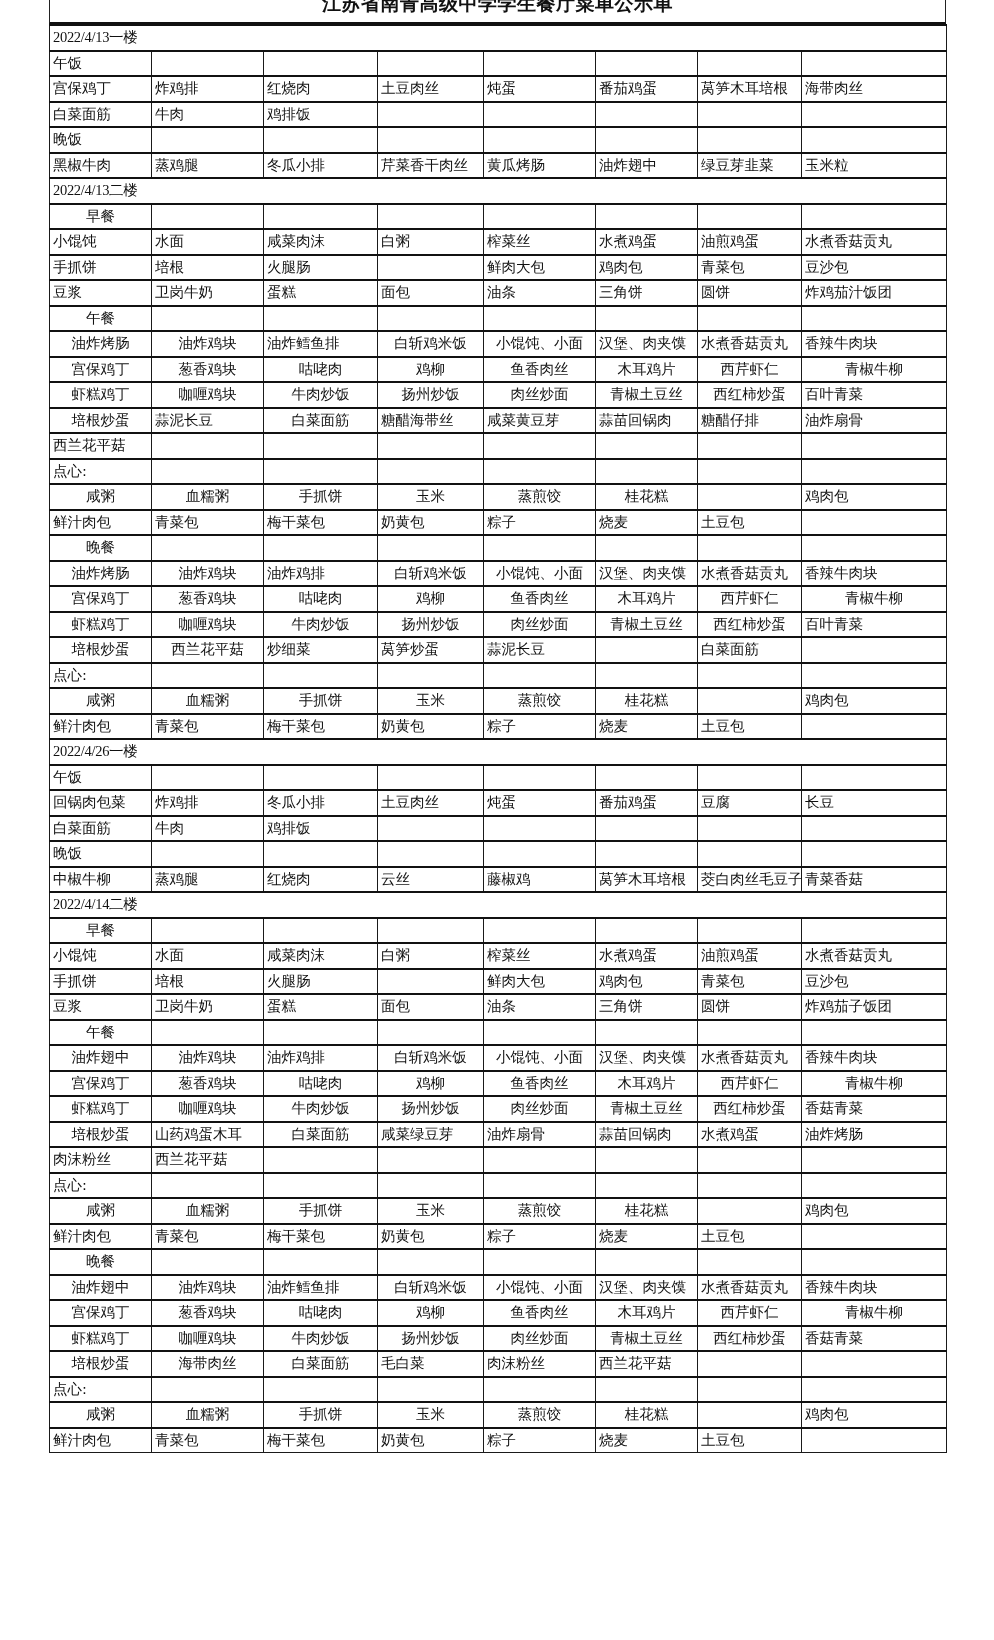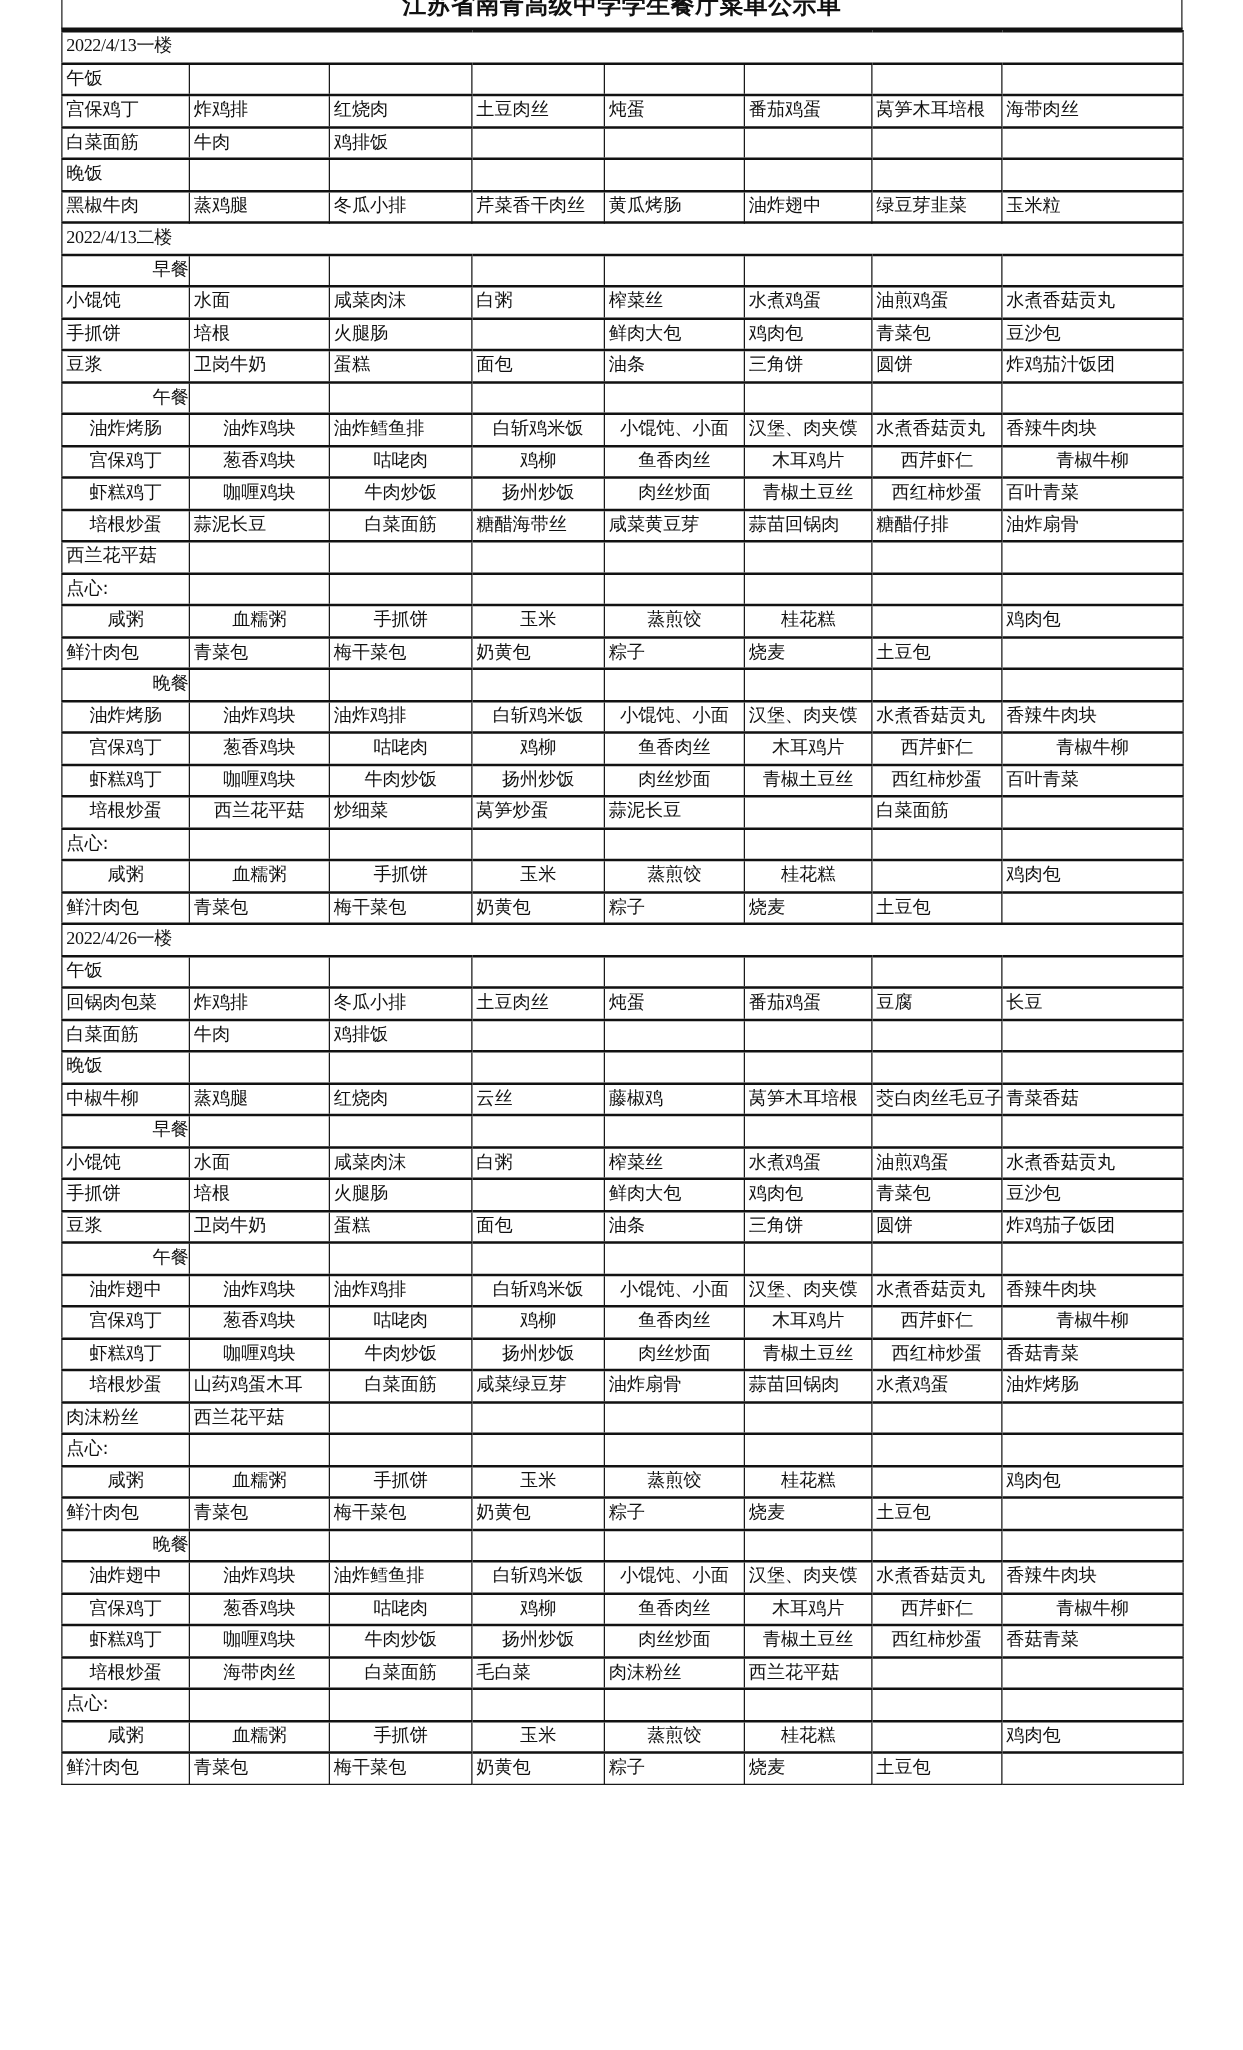--- a/index.html
+++ b/index.html
@@ -9,21 +9,21 @@
   .title-row { height:24px; border-left:1.5px solid #222; border-right:1.5px solid #222;
                border-bottom:2px solid #111; position:relative; overflow:hidden; }
   .title-row span { position:absolute; left:0; right:0; top:-7px; text-align:center;
                     font-size:19px; font-weight:bold; letter-spacing:0.5px; color:#111; }
   table { border-collapse:collapse; table-layout:fixed; width:897px; }
   td { border:1.5px solid #1a1a1a; height:23.5px; padding:0 0 0 3px; font-size:14.5px;
        white-space:nowrap; overflow:visible; line-height:23px; }
   tr.thick td { border-top:2.5px solid #111; }
   td.date { font-family:"Liberation Serif", "DejaVu Serif", serif; font-size:14.5px; letter-spacing:-0.3px; }
   td.meal { font-weight:normal; }
-  td.meal.center { text-align:right; padding-left:0; }
+  td.meal.center { text-align:center; padding-left:0; }
   td.c { text-align:center; padding-left:0; }
   .ovf { position:relative; z-index:2; }
 </style>
 </head>
 <body>
 
 <div id="sheet">
   <div class="title-row">
     <span>江苏省南青高级中学学生餐厅菜单公示单</span>
   </div>
@@ -352,20 +352,23 @@
           <td><span class="ovf">中椒牛柳</span></td>
           <td><span class="ovf">蒸鸡腿</span></td>
           <td><span class="ovf">红烧肉</span></td>
           <td><span class="ovf">云丝</span></td>
           <td><span class="ovf">藤椒鸡</span></td>
           <td><span class="ovf">莴笋木耳培根</span></td>
           <td><span class="ovf">茭白肉丝毛豆子</span></td>
           <td><span class="ovf">青菜香菇</span></td>
         </tr>
         <tr class="thick">
+          <td colspan="8" class="date">2022/4/14二楼</td>
+        </tr>
+        <tr class="thick">
           <td class="meal center">早餐</td>
           <td></td>
           <td></td>
           <td></td>
           <td></td>
           <td></td>
           <td></td>
           <td></td>
         </tr>
         <tr class="thick">

